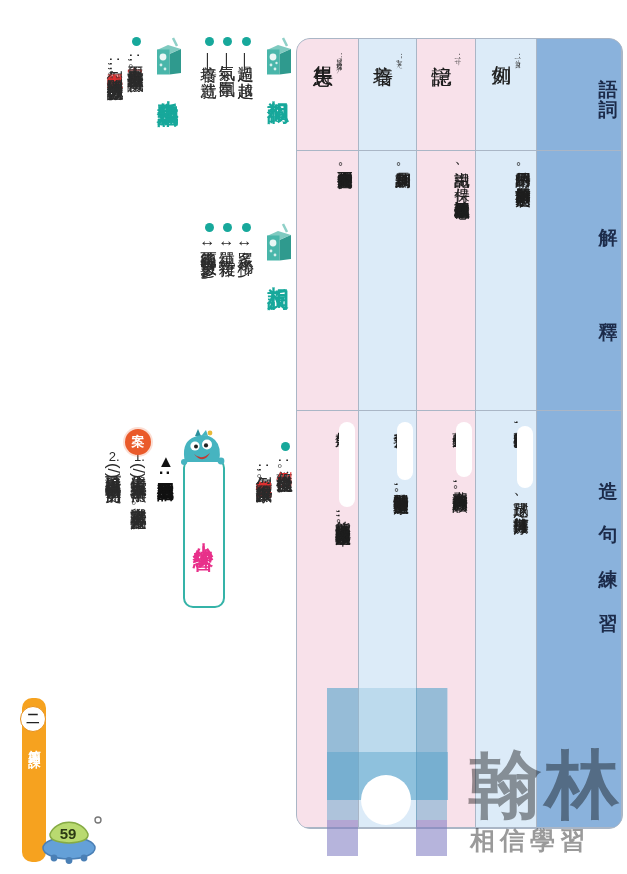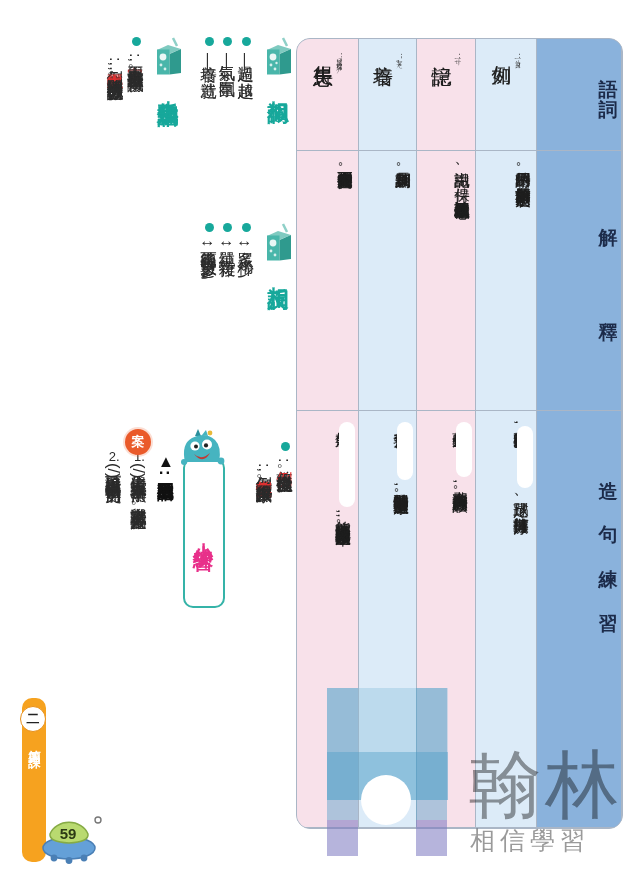--- a/index.html
+++ b/index.html
@@ -75,21 +75,21 @@
   #unit-circle { position:absolute; left:-2px; top:8px; width:26px; height:26px; background:#fff;
     border:1.5px solid #e8901a; border-radius:50%; color:#222; font-weight:700; font-size:13px;
     display:flex; align-items:center; justify-content:center; }
   #lesson-label { position:absolute; left:50%; top:42px; transform:translateX(-50%);
     writing-mode:vertical-rl; color:#fff; font-weight:700; font-size:12.5px; letter-spacing:3px; }
   #ufo { position:absolute; left:42px; top:812px; z-index:3; }
   #page-number { font-weight:700; }
 
   
   .wm { position:absolute; color:#9a9a9a; mix-blend-mode:multiply; z-index:5; pointer-events:none;
-    font-weight:400; }
+    font-weight:700; }
   #wm-logo   { left:468px; top:736px; font-size:74px; letter-spacing:3px; }
   #wm-slogan { left:470px; top:824px; font-size:25px; letter-spacing:5px; }
   #wm-gate { position:absolute; left:327px; top:688px; z-index:6; pointer-events:none; }
 </style>
 </head>
 <body>
 
 <div id="page">
 
   <div id="vocab-table">

